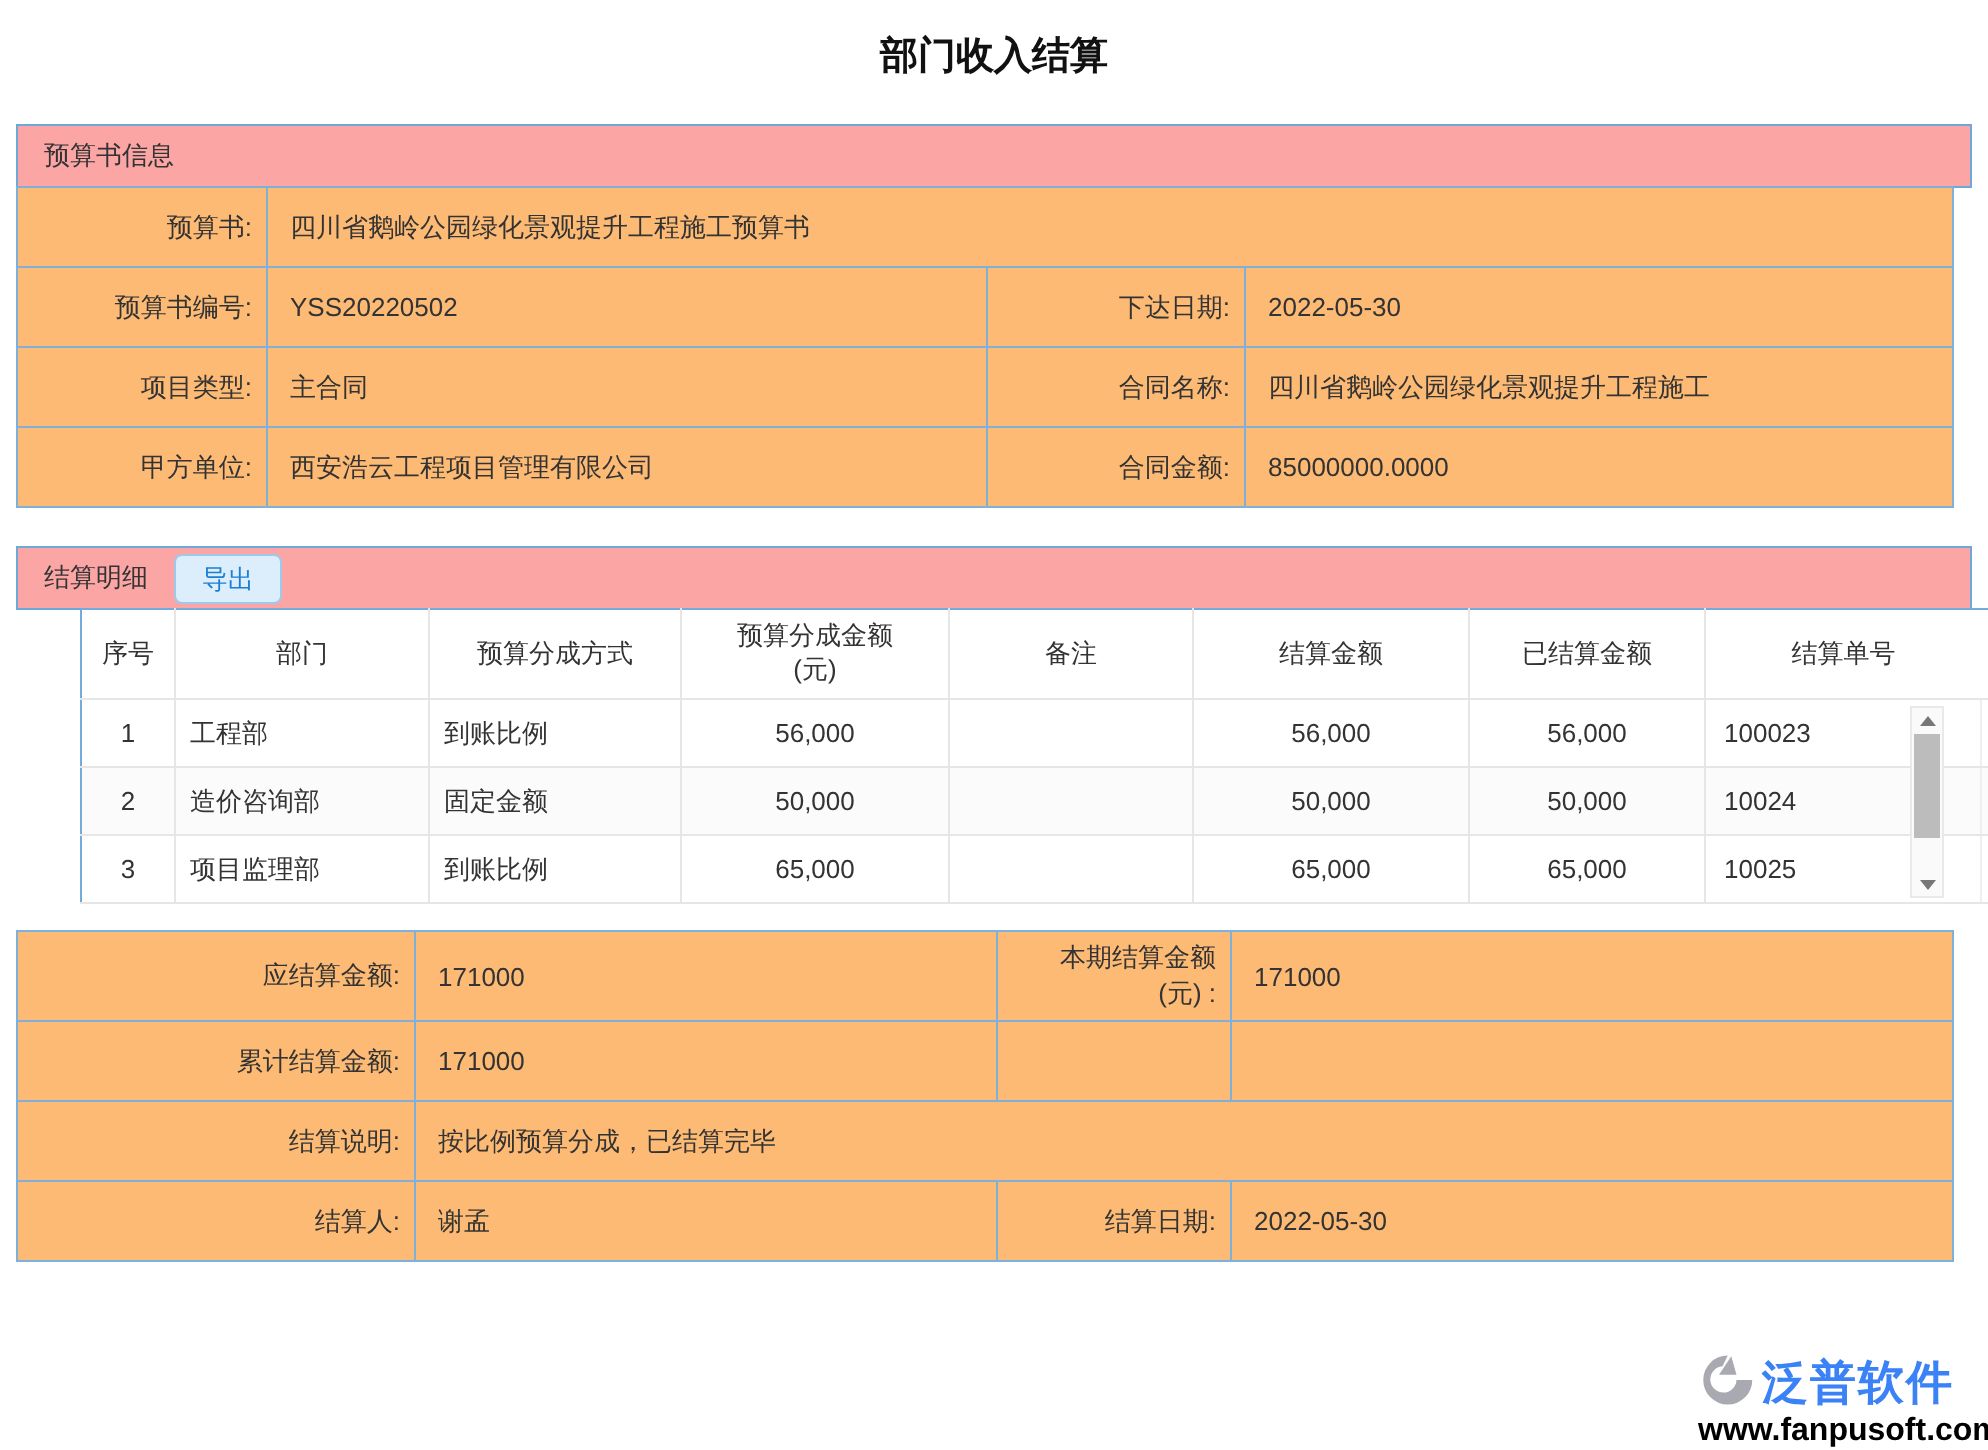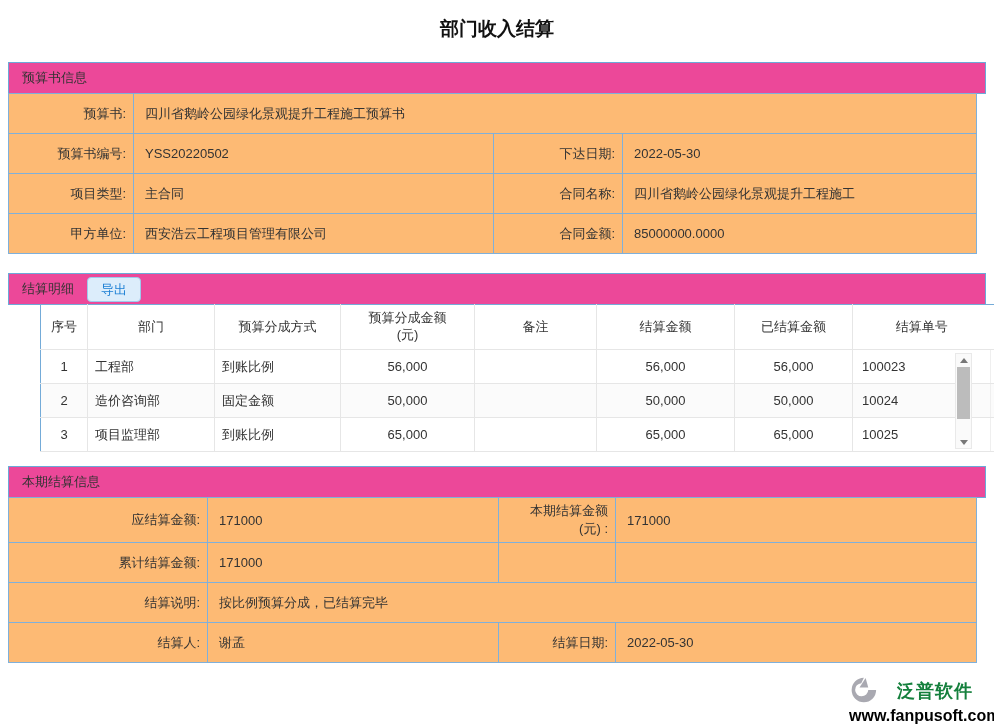--- a/index.html
+++ b/index.html
@@ -12,21 +12,21 @@
   }
   .page-title {
     margin-top: 15px; height: 28px; line-height: 28px;
     text-align: center; font-size: 19px; font-weight: bold; color: #111;
   }
   .sec { margin-left: 8px; width: 978px; }
   .sec1 { margin-top: 19px; }
   .sec2 { margin-top: 19px; position: relative; }
   .sec3 { margin-top: 14px; }
   .sec-bar {
-    height: 32px; border: 1px solid #6ca9d8; background: #ec4899;
+    height: 32px; border: 1px solid #6ca9d8; background: #fca5a5;
     display: flex; align-items: center; padding-left: 13px; color: #333;
   }
   
   table.form { border-collapse: collapse; table-layout: fixed; width: 968px; margin-top: -1px; }
   table.form td {
     border: 1px solid #7fb0da; height: 40px; vertical-align: middle;
     overflow: hidden; white-space: nowrap;
   }
   td.lbl { background: #fdba74; text-align: right; padding-right: 7px; }
   td.val { background: #fdba74; text-align: left; padding-left: 11px; }
@@ -76,21 +76,21 @@
     width: 0; height: 0; border-left: 4px solid transparent; border-right: 4px solid transparent;
     border-top: 5px solid #777;
   }
   .scroll-thumb {
     position: absolute; left: 1px; top: 13px; width: 13px; height: 52px; background: #bcbcbc;
     cursor: pointer;
   }
   
   .watermark { position: absolute; top: 676px; right: 5px; width: 140px; text-align: center; }
   .wm-row { display: flex; align-items: center; justify-content: flex-start; height: 30px; }
-  .wm-brand { font-size: 18px; font-weight: bold; color: #15803d; letter-spacing: 1px; margin-left: 20px; }
+  .wm-brand { font-size: 23px; font-weight: bold; color: #3b82f6; letter-spacing: 1px; margin-left: 4px; }
   .wm-url { font-size: 16px; font-weight: bold; color: #000000; margin-top: 1px; }
 </style>
 </head>
 <body>
 
 <div class="page-title">部门收入结算</div>
 
 <div class="sec sec1">
   <div class="sec-bar">
     <span>预算书信息</span>
@@ -201,23 +201,20 @@
         <span class="tri-up"></span>
       </div>
     <div class="scroll-thumb"></div>
     <div class="scroll-down">
         <span class="tri-down"></span>
       </div>
   </div>
 </div>
 
 <div class="sec sec3">
-  <div class="sec-bar">
-    <span>本期结算信息</span>
-  </div>
   <table class="form">
     <colgroup>
         <col style="width:199px">
         <col style="width:291px">
         <col style="width:117px">
         <col style="width:361px">
       </colgroup>
     <tbody>
         <tr class="tall">
       <td class="lbl">应结算金额:</td>

